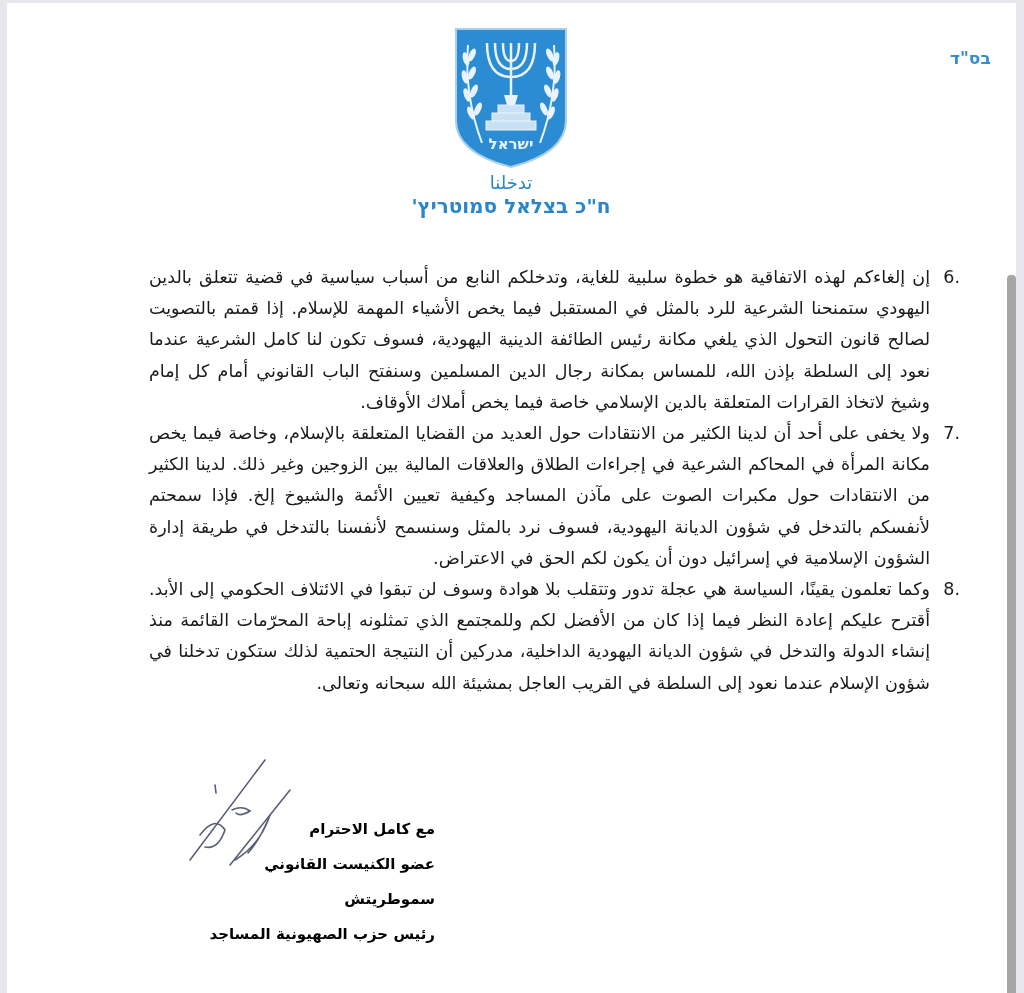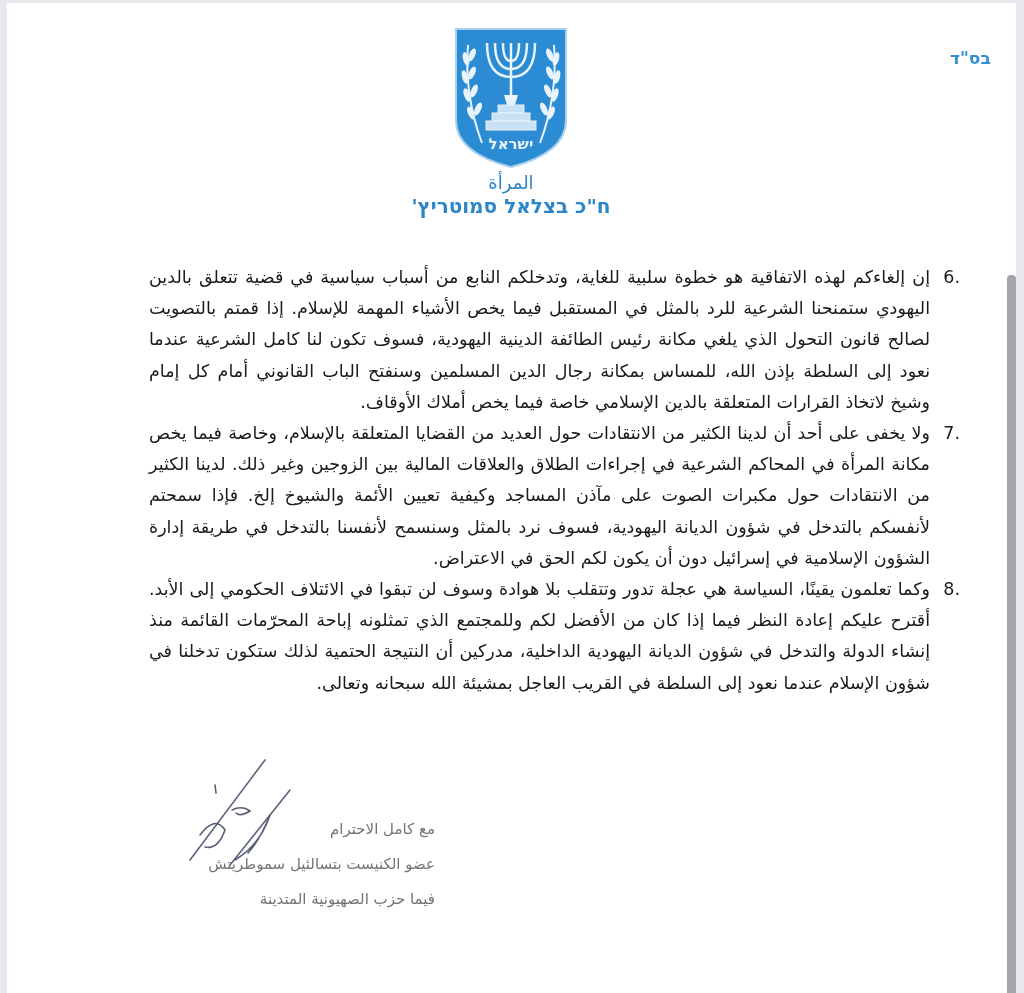--- a/index.html
+++ b/index.html
@@ -41,22 +41,22 @@
       color: #1a1a1a; font-size: 17.5px; line-height: 31.2px;
       font-family: "DejaVu Sans", sans-serif;
     }
     .para { position: relative; padding-right: 0; margin: 0 0 0 0; }
     .para .num {
       position: absolute; right: -30px; top: 0; direction: ltr;
     }
     .para .txt { display: block; text-align-last: right; margin-left: 44px; }
     .sig-block {
       position: absolute; left: 190px; top: 812px; width: 245px;
-      direction: rtl; text-align: right; color: #737373;
-      font-size: 15px; font-weight: normal; line-height: 35px;
+      direction: rtl; text-align: right; color: #000000;
+      font-size: 15px; font-weight: bold; line-height: 35px;
       font-family: "DejaVu Sans", sans-serif;
     }
     .signature {
       position: absolute; left: 170px; top: 755px; width: 160px; height: 120px;
     }
   </style>
 </head>
 <body>
 
 <div class="page"></div>
@@ -98,21 +98,21 @@
   <path d="M52 70 H66 L63 80 H55 Z" fill="#e8f3fb"></path>
 
   <g fill="#c9e1f4" stroke="#e8f3fb" stroke-width="1">
     <rect x="46" y="80" width="26" height="8"></rect>
     <rect x="40" y="88" width="38" height="8"></rect>
     <rect x="34" y="96" width="50" height="9"></rect>
   </g>
   <text x="59" y="124" text-anchor="middle" font-size="15" font-family="DejaVu Sans, sans-serif" fill="#e8f3fb" font-weight="bold">ישראל</text>
 </svg>
 
-<div class="knesset">المرأة</div>
+<div class="knesset">تدخلنا</div>
 <div class="mk-name">ח"כ בצלאל סמוטריץ'</div>
 
 <div class="body-text">
   <div class="para">
     <span class="num">6.</span>
     <span class="txt">إن إلغاءكم لهذه الاتفاقية هو خطوة سلبية للغاية، وتدخلكم النابع من أسباب سياسية في قضية تتعلق بالدين اليهودي ستمنحنا الشرعية للرد بالمثل في المستقبل فيما يخص الأشياء المهمة للإسلام. إذا قمتم بالتصويت لصالح قانون التحول الذي يلغي مكانة رئيس الطائفة الدينية اليهودية، فسوف تكون لنا كامل الشرعية عندما نعود إلى السلطة بإذن الله، للمساس بمكانة رجال الدين المسلمين وسنفتح الباب القانوني أمام كل إمام وشيخ لاتخاذ القرارات المتعلقة بالدين الإسلامي خاصة فيما يخص أملاك الأوقاف.</span>
   </div>
   <div class="para">
     <span class="num">7.</span>
     <span class="txt">ولا يخفى على أحد أن لدينا الكثير من الانتقادات حول العديد من القضايا المتعلقة بالإسلام، وخاصة فيما يخص مكانة المرأة في المحاكم الشرعية في إجراءات الطلاق والعلاقات المالية بين الزوجين وغير ذلك. لدينا الكثير من الانتقادات حول مكبرات الصوت على مآذن المساجد وكيفية تعيين الأئمة والشيوخ إلخ. فإذا سمحتم لأنفسكم بالتدخل في شؤون الديانة اليهودية، فسوف نرد بالمثل وسنسمح لأنفسنا بالتدخل في طريقة إدارة الشؤون الإسلامية في إسرائيل دون أن يكون لكم الحق في الاعتراض.</span>
@@ -129,17 +129,17 @@
     <path d="M30 80 Q45 60 55 75 Q48 95 35 92"></path>
     <path d="M62 55 Q72 50 80 56 Q70 62 66 58"></path>
     <path d="M120 35 L60 110"></path>
     <path d="M65 105 Q90 90 100 60 Q90 85 78 98"></path>
     <path d="M45 30 L46 38"></path>
   </g>
 </svg>
 
 <div class="sig-block">
   <div>مع كامل الاحترام</div>
-  <div>عضو الكنيست بتسالئيل سموطريتش</div>
-  <div>فيما حزب الصهيونية المتدينة</div>
+  <div>عضو الكنيست القانوني سموطريتش</div>
+  <div>رئيس حزب الصهيونية المساجد</div>
 </div>
 
 <div class="scrollbar"></div>
 
 </body></html>

